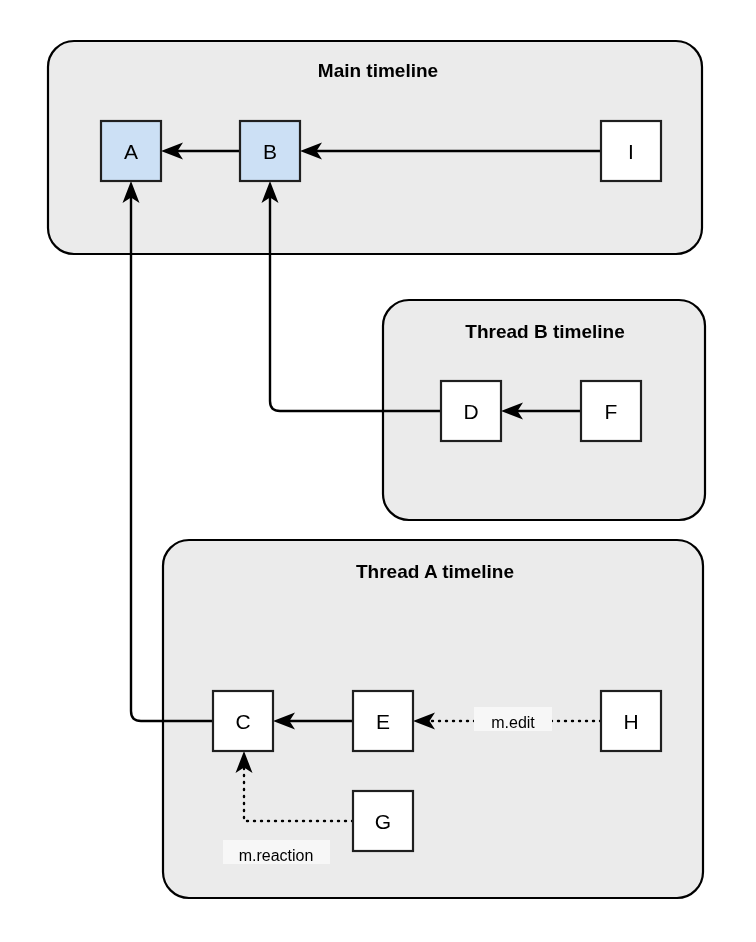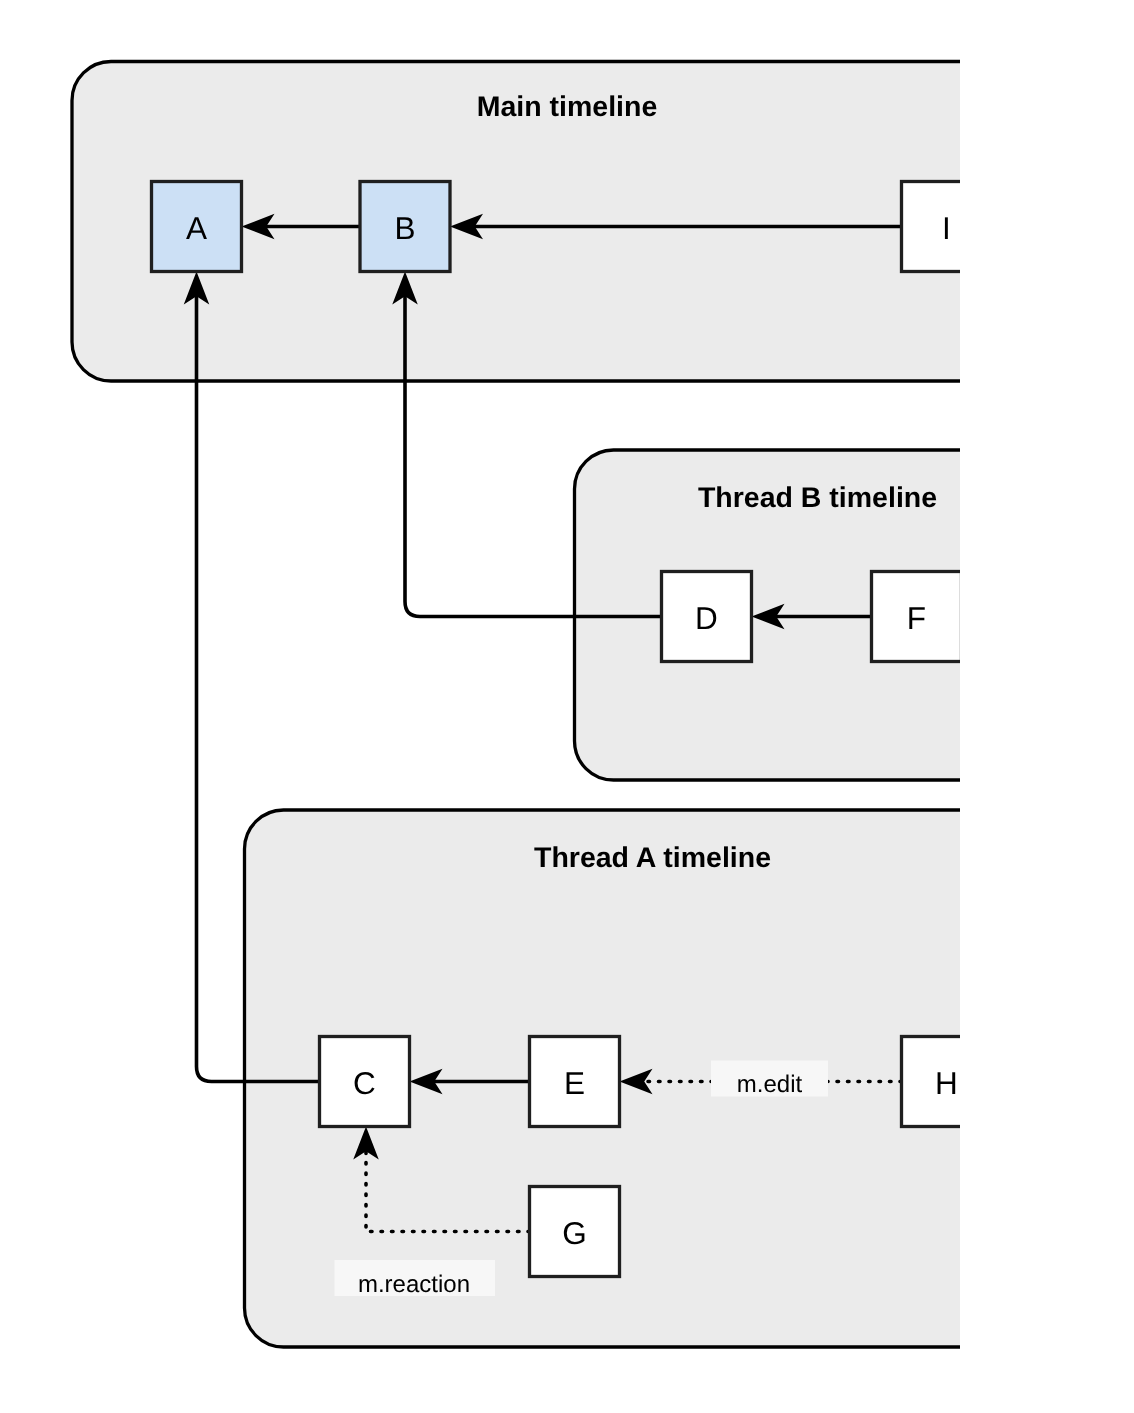--- a/index.html
+++ b/index.html
@@ -5,21 +5,21 @@
   html, body {
     margin: 0;
     padding: 0;
     background: #ffffff;
   }
   body {
     font-family: "Liberation Sans", sans-serif;
   }
   #canvas {
     position: relative;
-    width: 640px;
+    width: 756px;
     height: 942px;
     background: #ffffff;
     overflow: hidden;
   }
   #diagram-svg {
     position: absolute;
     left: 0;
     top: 0;
     width: 756px;
     height: 942px;

